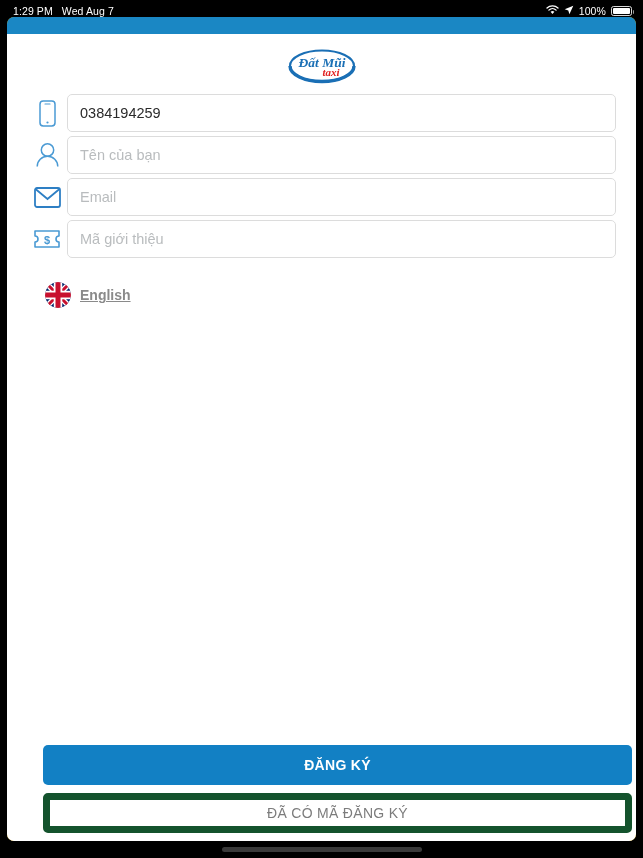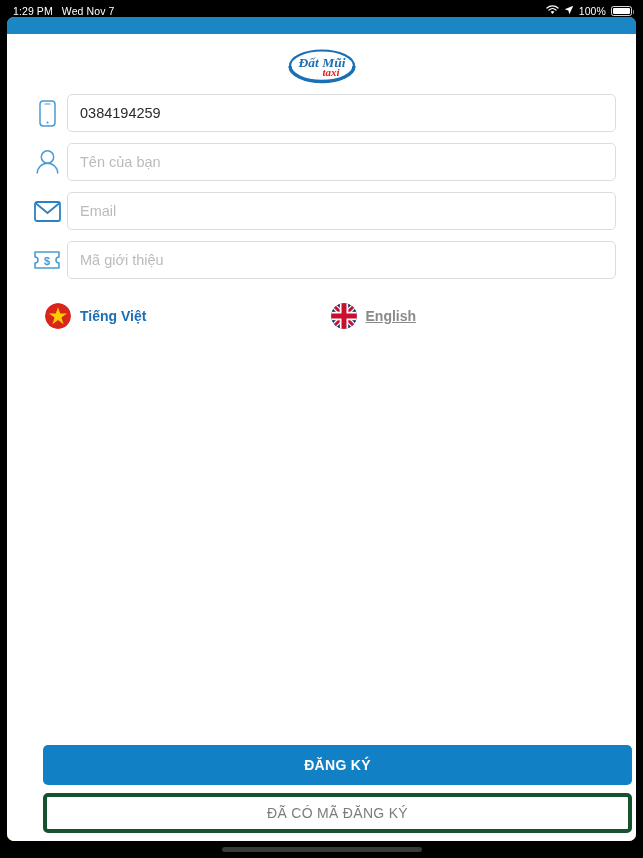--- a/index.html
+++ b/index.html
@@ -118,21 +118,21 @@
   .logo svg { display:block; }
 
   
   .form {
     padding: 0 20px 0 20px;
     margin-top: 8px;
   }
   .field-row {
     display: flex;
     align-items: center;
-    margin-bottom: 11px;
+    margin-bottom: 4px;
     height: 38px;
   }
   .field-icon {
     width: 40px;
     min-width: 40px;
     display: flex;
     align-items: center;
     justify-content: center;
     color: #4a9ad4;
   }
@@ -235,21 +235,21 @@
     font-family: "Liberation Sans", sans-serif;
   }
   .btn-primary {
     background: #1280c4;
     color: #ffffff;
     margin-bottom: 8px;
   }
   .btn-secondary {
     background: #ffffff;
     color: #7c7c7c;
-    border: 4px solid #14532d;
+    border: 7px solid #14532d;
     font-weight: normal;
   }
 
   
   .home-indicator {
     position: absolute;
     bottom: 6px;
     left: 50%;
     transform: translateX(-50%);
     width: 200px;
@@ -260,21 +260,21 @@
   }
 </style>
 </head>
 <body>
 
 <div class="device">
 
   <div class="statusbar">
     <div class="sb-left">
       <span>1:29 PM</span>
-      <span>Wed Nov 7</span>
+      <span>Wed Aug 7</span>
     </div>
     <div class="sb-right">
       <span>
         <svg width="13" height="10" viewBox="0 0 13 10">
           <path d="M6.5 8.9 L4.6 6.8 a2.8 2.8 0 0 1 3.8 0 Z" fill="#fff"></path>
           <path d="M2.9 5.1 a5.2 5.2 0 0 1 7.2 0" stroke="#fff" stroke-width="1.3" fill="none" stroke-linecap="round"></path>
           <path d="M1 3.0 a8.0 8.0 0 0 1 11 0" stroke="#fff" stroke-width="1.3" fill="none" stroke-linecap="round"></path>
         </svg>
       </span>
       <span>
@@ -345,29 +345,20 @@
               <path d="M2 2 H26 V7 a3 3 0 0 0 0 6 V18 H2 V13 a3 3 0 0 0 0 -6 Z" fill="none" stroke="#4a9ad4" stroke-width="1.6" stroke-linejoin="round"></path>
               <text x="14" y="14.5" text-anchor="middle" font-family="'Liberation Sans', sans-serif" font-size="11" font-weight="bold" fill="#4a9ad4">$</text>
             </svg>
           </span>
           <input class="field-input" type="text" placeholder="Mã giới thiệu" style="">
         </div>
 
 
         <div class="lang-row">
 
-          <div class="lang-item">
-            <span class="flag">
-              <svg width="26" height="26" viewBox="0 0 26 26">
-                <circle cx="13" cy="13" r="13" fill="#da251d"></circle>
-                <path d="M13 4.2 L15.2 10.6 L22 10.6 L16.4 14.6 L18.6 21.2 L13 17.1 L7.4 21.2 L9.6 14.6 L4 10.6 L10.8 10.6 Z" fill="#ffcd00"></path>
-              </svg>
-            </span>
-            <span class="lang-label active">Tiếng Việt</span>
-          </div>
 
           <div class="lang-item">
             <span class="flag">
               <svg width="26" height="26" viewBox="0 0 26 26">
                 <defs>
                   <clipPath id="ukclip">
                       <circle cx="13" cy="13" r="13"></circle>
                     </clipPath>
                 </defs>
                 <g clip-path="url(#ukclip)">

